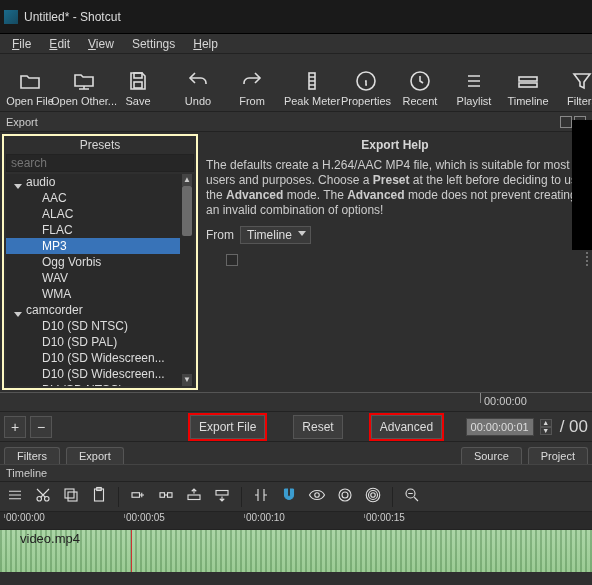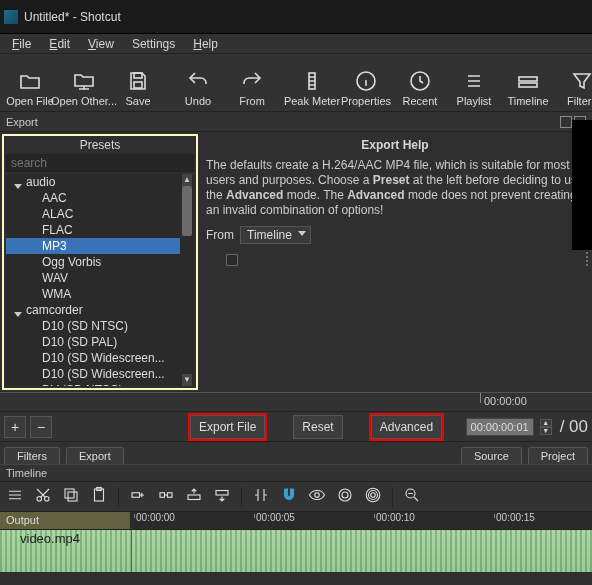--- a/index.html
+++ b/index.html
@@ -327,21 +327,20 @@
         <circle cx="12" cy="12" r="9"></circle>
       </svg></span>
   <span class="vsep"></span>
   <span><svg viewBox="0 0 24 24">
         <circle cx="10" cy="10" r="6"></circle>
         <path d="M20 20l-5-5M7 10h6"></path>
       </svg></span>
 </div>
 
 <div class="tl-ruler">
-  <div class="trackhead">Output</div>
   <div class="marks" id="tl-marks">
       <span class="mk" style="left: 6px;">00:00:00</span>
       <span class="mk" style="left: 126px;">00:00:05</span>
       <span class="mk" style="left: 246px;">00:00:10</span>
       <span class="mk" style="left: 366px;">00:00:15</span>
     </div>
 </div>
 
 <div style="position:relative">
 <div class="tl-track">

